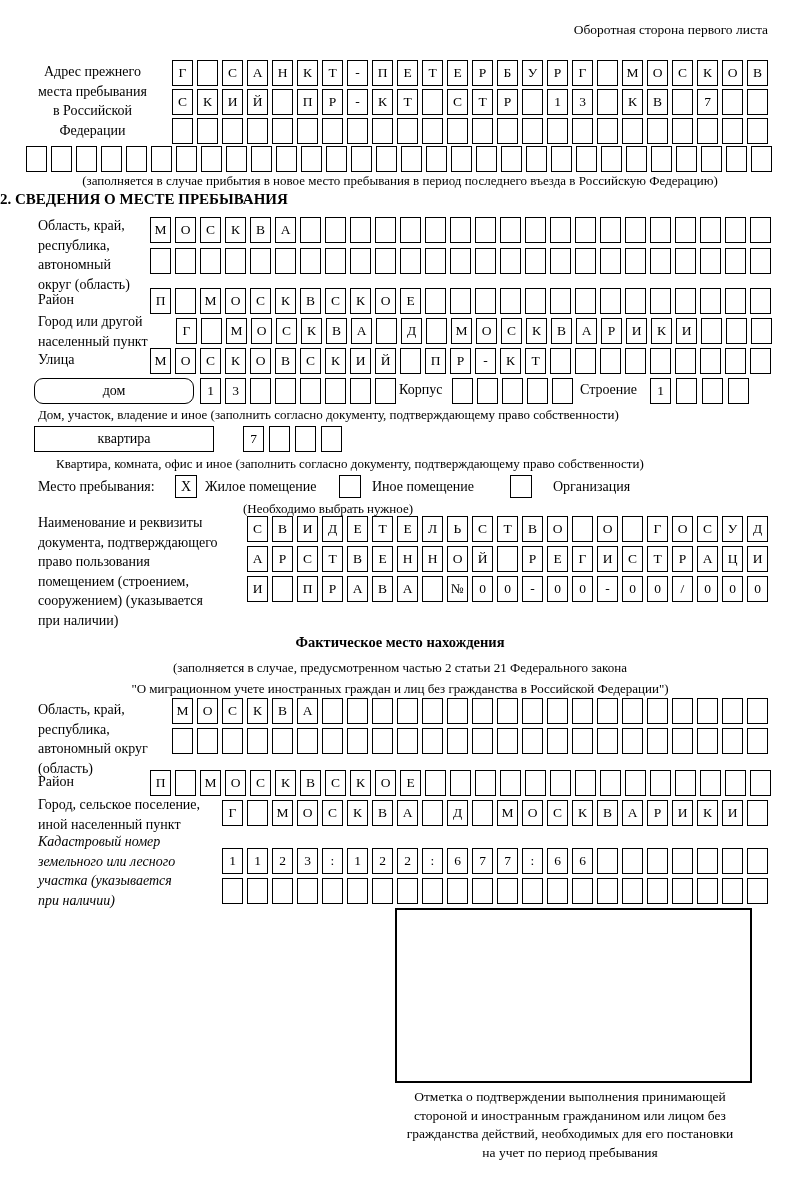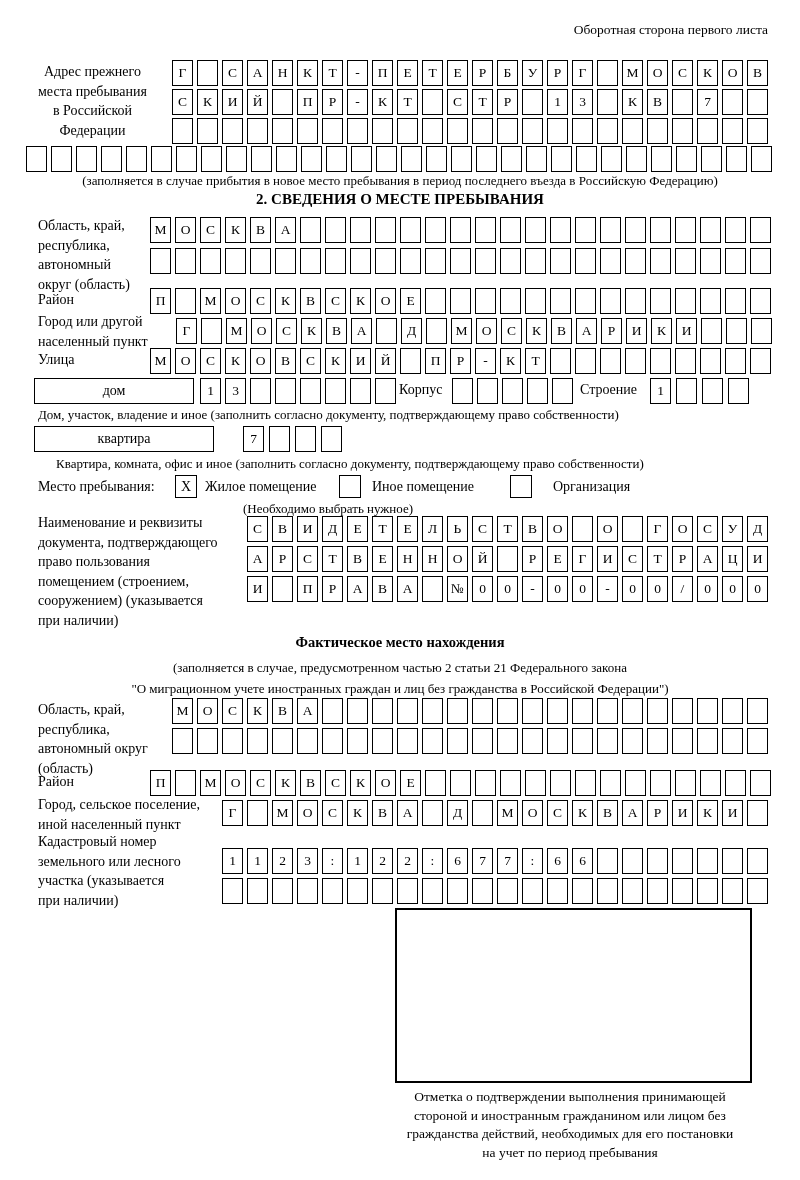--- a/index.html
+++ b/index.html
@@ -19,21 +19,21 @@
     font-size:13.5px; background:#fff;
   }
   .cb {
     position:absolute; width:22px; height:23px; border:1.6px solid #000;
     box-sizing:border-box; display:flex; align-items:center; justify-content:center;
     font-size:14px;
   }
   .inline-lbl { position:absolute; font-size:14px; white-space:nowrap; }
   .note { position:absolute; left:0; width:100%; text-align:center; font-size:13px; }
   .note-left { position:absolute; font-size:13px; white-space:nowrap; }
-  .hdr { position:absolute; left:0; width:100%; text-align:center; font-weight:bold; font-size:15px; }
+  .hdr { position:absolute; left:0; width:100%; font-weight:bold; font-size:15px; }
   .subhdr { position:absolute; left:0; width:100%; text-align:center; font-weight:bold; font-size:14.5px; }
   .wbox {
     position:absolute; height:26px; border:1.8px solid #000; box-sizing:border-box;
     display:flex; align-items:center; justify-content:center; font-size:14px; background:#fff;
   }
   .stamp { position:absolute; border:2px solid #000; box-sizing:border-box; background:#fff; }
   .caption { position:absolute; text-align:center; font-size:13.5px; line-height:18.5px; }
 </style>
 </head>
 <body>
@@ -305,21 +305,21 @@
       <span class="cell"></span>
       <span class="cell"></span>
       <span class="cell"></span>
       <span class="cell"></span>
       <span class="cell"></span>
       <span class="cell"></span>
       <span class="cell"></span>
       <span class="cell"></span>
     </div>
 
-  <div class="wbox" style="left:34px; top:378px; width:160px;">дом</div>
+  <div class="wbox" style="left:34px; top:378px; width:160px;border-radius:9px;">дом</div>
   <div class="cells" style="left:200px; top:378px;">
       <span class="cell">1</span>
       <span class="cell">3</span>
       <span class="cell"></span>
       <span class="cell"></span>
       <span class="cell"></span>
       <span class="cell"></span>
       <span class="cell"></span>
       <span class="cell"></span>
     </div>
@@ -550,21 +550,21 @@
       <span class="cell">К</span>
       <span class="cell">В</span>
       <span class="cell">А</span>
       <span class="cell">Р</span>
       <span class="cell">И</span>
       <span class="cell">К</span>
       <span class="cell">И</span>
       <span class="cell"></span>
     </div>
 
-  <div class="lbl" style="left:38px; top:832px;">
+  <div class="lbl" style="left:38px; top:832px;font-style:italic;">
     <div>Кадастровый номер</div>
     <div>земельного или лесного</div>
     <div>участка (указывается</div>
     <div>при наличии)</div>
   </div>
   <div class="cells" style="left:222px; top:848px;">
       <span class="cell">1</span>
       <span class="cell">1</span>
       <span class="cell">2</span>
       <span class="cell">3</span>

